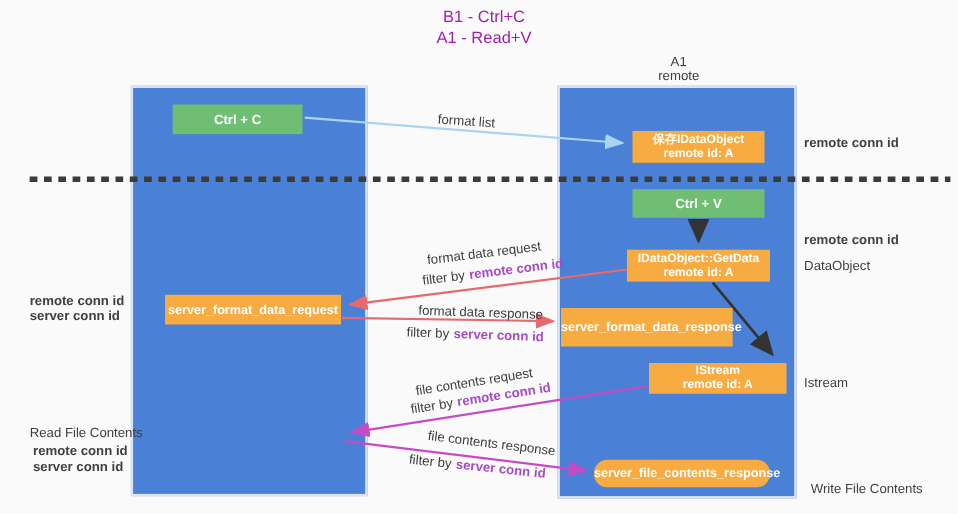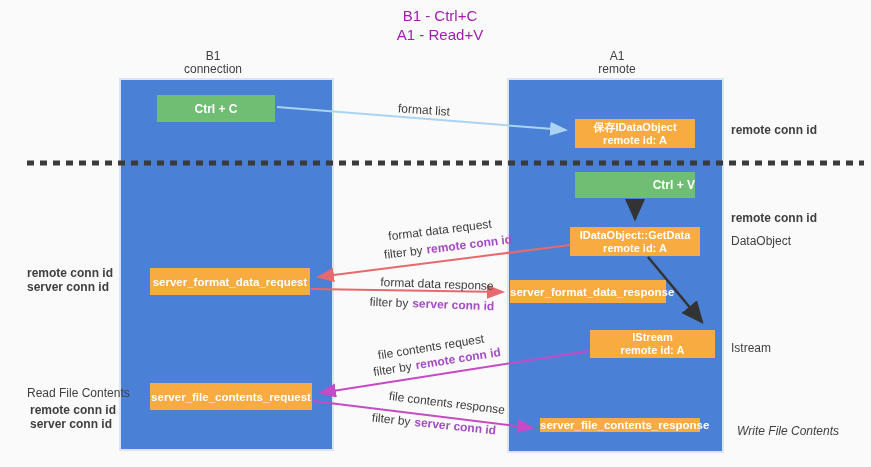--- a/index.html
+++ b/index.html
@@ -47,24 +47,20 @@
 <div class="canvas">
 
   <div class="lane lane-left"></div>
   <div class="lane lane-right"></div>
 
   <div class="title">
     <div>B1 - Ctrl+C</div>
     <div>A1 - Read+V</div>
   </div>
 
-  <div class="lane-header hdr-left">
-    <div>B1</div>
-    <div>connection</div>
-  </div>
   <div class="lane-header hdr-right">
     <div>A1</div>
     <div>remote</div>
   </div>
 
   <svg class="arrows" width="871" height="467" viewBox="0 0 871 467">
     <defs>
       <marker id="mBlue" markerWidth="10" markerHeight="8" refX="8" refY="3.5" orient="auto">
         <path d="M0,0 L9,3.5 L0,7 Z" fill="#aad4f2"></path>
       </marker>
@@ -90,47 +86,44 @@
 
   <div class="box green" style="left:157px;top:95px;width:118px;height:27px;justify-content:center;">
     <div>Ctrl + C</div>
   </div>
 
   <div class="box orange twoline" style="left:575px;top:119px;width:120px;height:29px;">
     <div>保存IDataObject</div>
     <div class="l2">remote id: A</div>
   </div>
 
-  <div class="box green" style="left:575px;top:172px;width:120px;height:26px;align-items:flex-end;">
+  <div class="box green" style="left:575px;top:172px;width:120px;height:26px;">
     <div>Ctrl + V</div>
   </div>
 
   <div class="box orange twoline" style="left:570px;top:227px;width:130px;height:29px;justify-content:center;">
     <div>IDataObject::GetData</div>
     <div class="l2">remote id: A</div>
   </div>
 
   <div class="box orange" style="left:150px;top:268px;width:160px;height:27px;font-size:11.5px;">
     <div>server_format_data_request</div>
   </div>
 
-  <div class="box orange" style="left:510px;top:280px;width:156px;height:23px;font-size:11.5px;">
+  <div class="box orange" style="left:510px;top:280px;width:156px;height:35px;font-size:11.5px;">
     <div>server_format_data_response</div>
   </div>
 
   <div class="box orange twoline" style="left:590px;top:330px;width:125px;height:28px;">
     <div>IStream</div>
     <div class="l2">remote id: A</div>
   </div>
 
-  <div class="box orange" style="left:150px;top:383px;width:162px;height:27px;font-size:11.5px;">
-    <div>server_file_contents_request</div>
-  </div>
 
-  <div class="box orange" style="left:540px;top:418px;width:160px;height:14px;font-size:11.5px;">
+  <div class="box orange" style="left:540px;top:418px;width:160px;height:25px;font-size:11.5px;border-radius:12px;">
     <div>server_file_contents_response</div>
   </div>
 
   <div class="flow-label" style="left:424px;top:110px;--r:4deg;">format list</div>
 
   <div class="flow-label" style="left:440px;top:230px;--r:-7deg;">format data request</div>
   <div class="flow-label" style="left:448px;top:247px;--r:-7deg;">
     <span>filter by</span><span class="purple sp">remote conn id</span>
   </div>
 
@@ -146,21 +139,21 @@
 
   <div class="flow-label" style="left:447px;top:403px;--r:7deg;">file contents response</div>
   <div class="flow-label" style="left:434px;top:424px;--r:6deg;">
     <span>filter by</span><span class="purple sp">server conn id</span>
   </div>
 
   <div class="annot b purple" style="left:731px;top:123px;">remote conn id</div>
   <div class="annot b purple" style="left:731px;top:211px;">remote conn id</div>
   <div class="annot" style="left:731px;top:234px;">DataObject</div>
   <div class="annot" style="left:731px;top:341px;">Istream</div>
-  <div class="annot" style="left:737px;top:424px;font-style:italic;">Write File Contents</div>
+  <div class="annot" style="left:737px;top:437px;">Write File Contents</div>
 
   <div class="annot b purple" style="left:27px;top:266px;">remote conn id</div>
   <div class="annot b greentxt" style="left:27px;top:280px;">server conn id</div>
   <div class="annot" style="left:27px;top:386px;">Read File Contents</div>
   <div class="annot b purple" style="left:30px;top:403px;">remote conn id</div>
   <div class="annot b greentxt" style="left:30px;top:417px;">server conn id</div>
 
 </div>
 
 </body></html>

